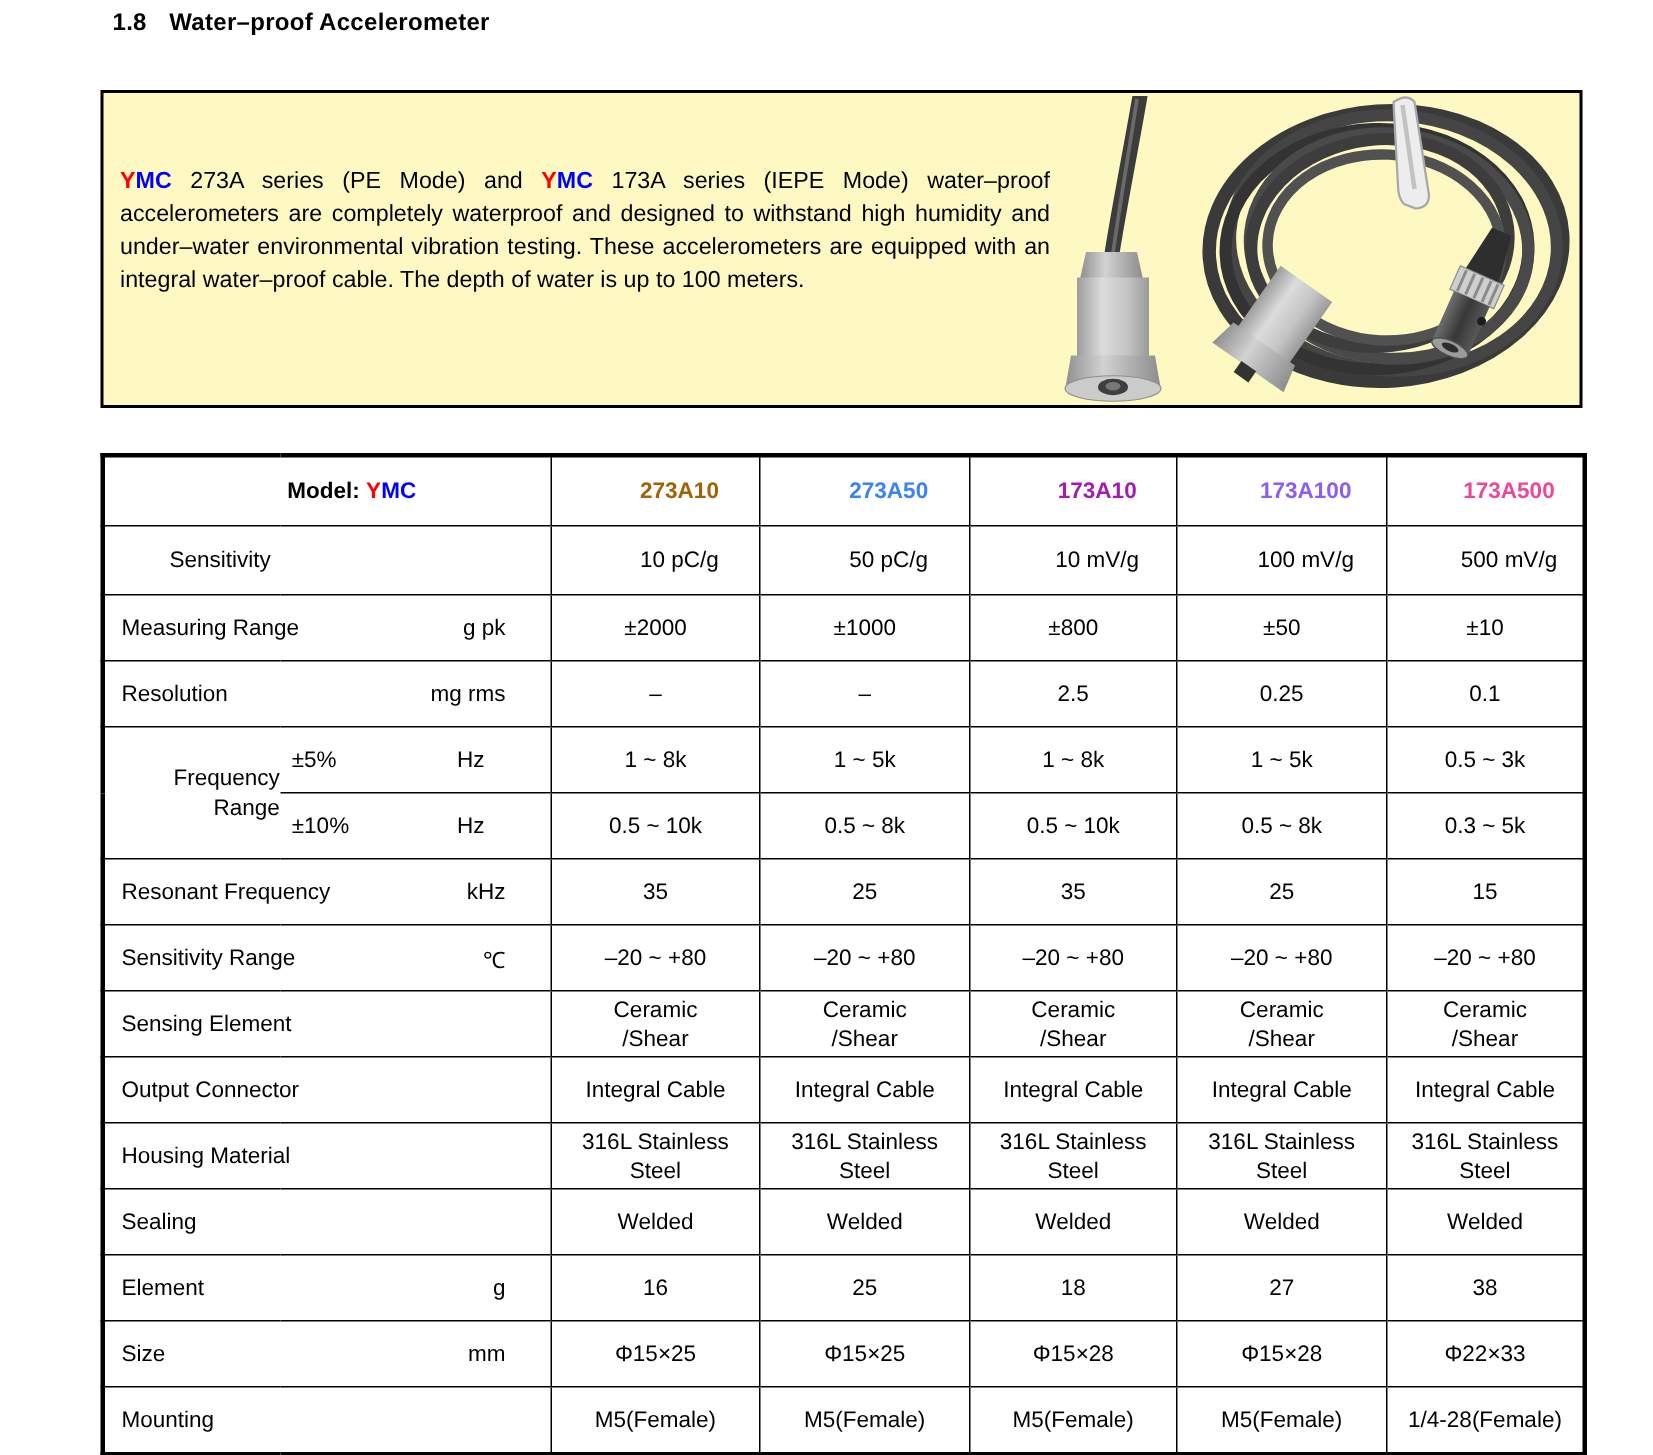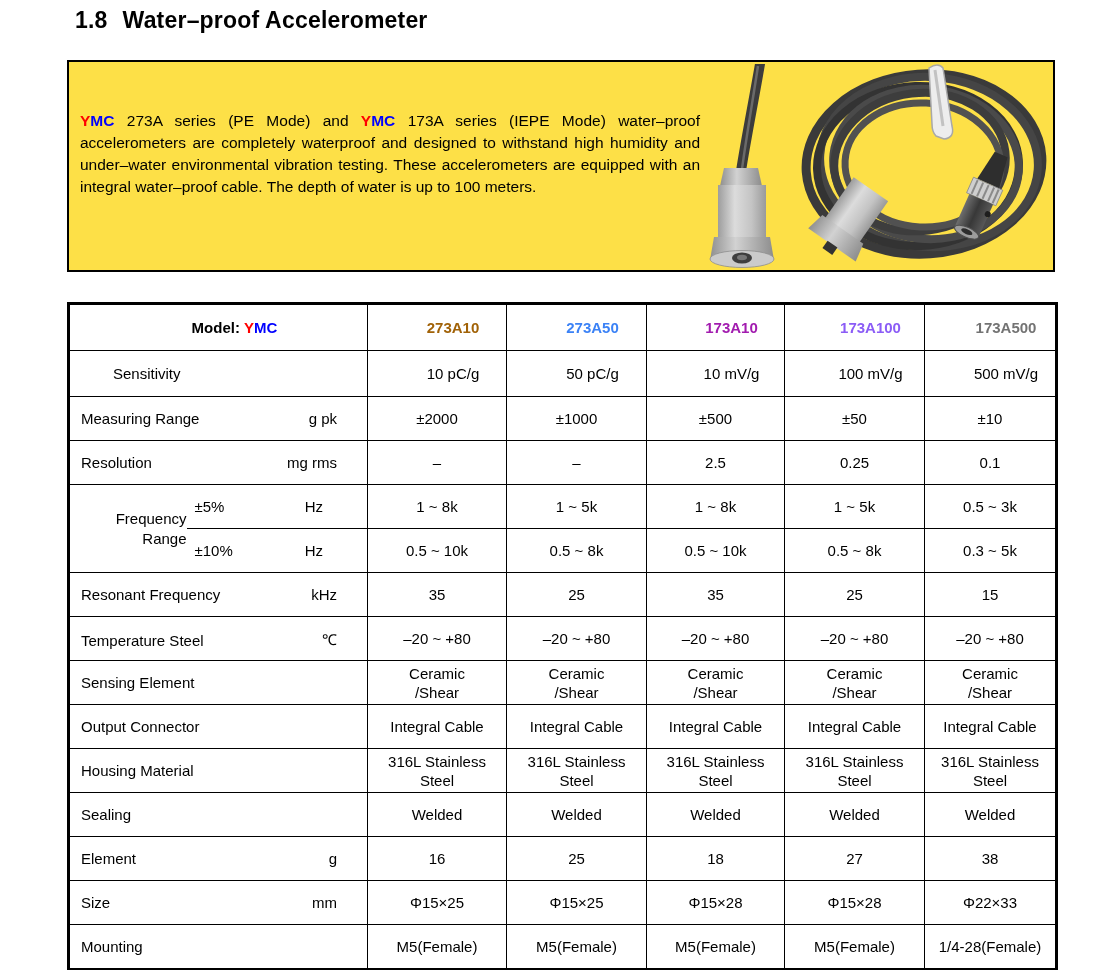--- a/index.html
+++ b/index.html
@@ -1,45 +1,45 @@
 <!DOCTYPE html>
 <html><head>
 <meta charset="utf-8">
 <style>
   html,body { margin:0; padding:0; }
   body {
     width:1102px; height:970px; background:#ffffff; position:relative;
     font-family:"Liberation Sans", sans-serif; color:#000;
     -webkit-font-smoothing:antialiased;
   }
-  .page-title { position:absolute; left:75px; top:7px; font-size:23px; font-weight:bold; letter-spacing:0.2px; }
+  .page-title { position:absolute; left:75px; top:7px; font-size:16px; font-weight:bold; letter-spacing:0.2px; }
   .page-title .num { margin-right:15px; }
 
   .intro-box {
     position:absolute; left:67px; top:60px; width:984px; height:208px;
-    border:2px solid #000; background:#fde047;
+    border:2px solid #000; background:#fef9c3;
   }
   .intro-text {
     position:absolute; left:11px; top:48px; width:620px;
     font-size:15.5px; line-height:22px; text-align:justify; color:#000;
   }
   .brand { font-weight:bold; }
 
   .photo { position:absolute; left:627px; top:2px; }
 
   table.spec {
     position:absolute; left:67px; top:302px; width:988px;
     border-collapse:collapse; table-layout:fixed;
     border:3px solid #000;
   }
   table.spec td { border-top:1.5px solid #000; padding:0; font-size:15px; vertical-align:middle; height:43px; }
   table.spec tr.h45 td { height:45px;padding-left:32px; }
   td.val { border-left:1.5px solid #000; text-align:center; white-space:pre-line; line-height:19px; }
   td.model-head { font-weight:bold; font-size:16px; }
-  .lcwrap { display:flex; justify-content:space-between; align-items:flex-end; box-sizing:border-box; width:100%; padding:0 30px 0 11px; }
+  .lcwrap { display:flex; justify-content:space-between; align-items:center; box-sizing:border-box; width:100%; padding:0 30px 0 11px; }
   .lcwrap.sub { padding:0 44px 0 8px; }
   .group-cell { padding-left:11px; line-height:20px; box-sizing:border-box;text-align:right; }
   .mhead { text-align:center; font-weight:bold; font-size:16px; }
 </style>
 </head>
 <body>
 
 <div class="page-title">
   <span class="num">1.8</span><span>Water–proof Accelerometer</span>
 </div>
@@ -124,21 +124,21 @@
       <col style="width:140px">
       <col style="width:132px">
   </colgroup>
   <tbody id="spec-body">
       <tr class="h45">
         <td colspan="2" class="model-head" style="text-align: center;"><span>Model:&nbsp;</span><span class="brand"><span style="color: rgb(255, 0, 0);">Y</span><span style="color: rgb(0, 0, 255);">MC</span></span></td>
         <td class="val mhead" style="color: #a16207;">273A10</td>
         <td class="val mhead" style="color: #3b82f6;">273A50</td>
         <td class="val mhead" style="color: #a21caf;">173A10</td>
         <td class="val mhead" style="color: #8b5cf6;">173A100</td>
-        <td class="val mhead" style="color: #737373;">173A500</td>
+        <td class="val mhead" style="color: #ec4899;">173A500</td>
       </tr>
       <tr class="h45">
         <td colspan="2">
           <div class="lcwrap">
             <span>Sensitivity</span>
             <span></span>
           </div>
         </td>
         <td class="val">10 pC/g</td>
         <td class="val">50 pC/g</td>
@@ -148,21 +148,21 @@
       </tr>
       <tr>
         <td colspan="2">
           <div class="lcwrap">
             <span>Measuring Range</span>
             <span>g pk</span>
           </div>
         </td>
         <td class="val">±2000</td>
         <td class="val">±1000</td>
-        <td class="val">±500</td>
+        <td class="val">±800</td>
         <td class="val">±50</td>
         <td class="val">±10</td>
       </tr>
       <tr>
         <td colspan="2">
           <div class="lcwrap">
             <span>Resolution</span>
             <span>mg rms</span>
           </div>
         </td>
@@ -208,21 +208,21 @@
         </td>
         <td class="val">35</td>
         <td class="val">25</td>
         <td class="val">35</td>
         <td class="val">25</td>
         <td class="val">15</td>
       </tr>
       <tr>
         <td colspan="2">
           <div class="lcwrap">
-            <span>Temperature Steel</span>
+            <span>Sensitivity Range</span>
             <span>℃</span>
           </div>
         </td>
         <td class="val">–20 ~ +80</td>
         <td class="val">–20 ~ +80</td>
         <td class="val">–20 ~ +80</td>
         <td class="val">–20 ~ +80</td>
         <td class="val">–20 ~ +80</td>
       </tr>
       <tr>

